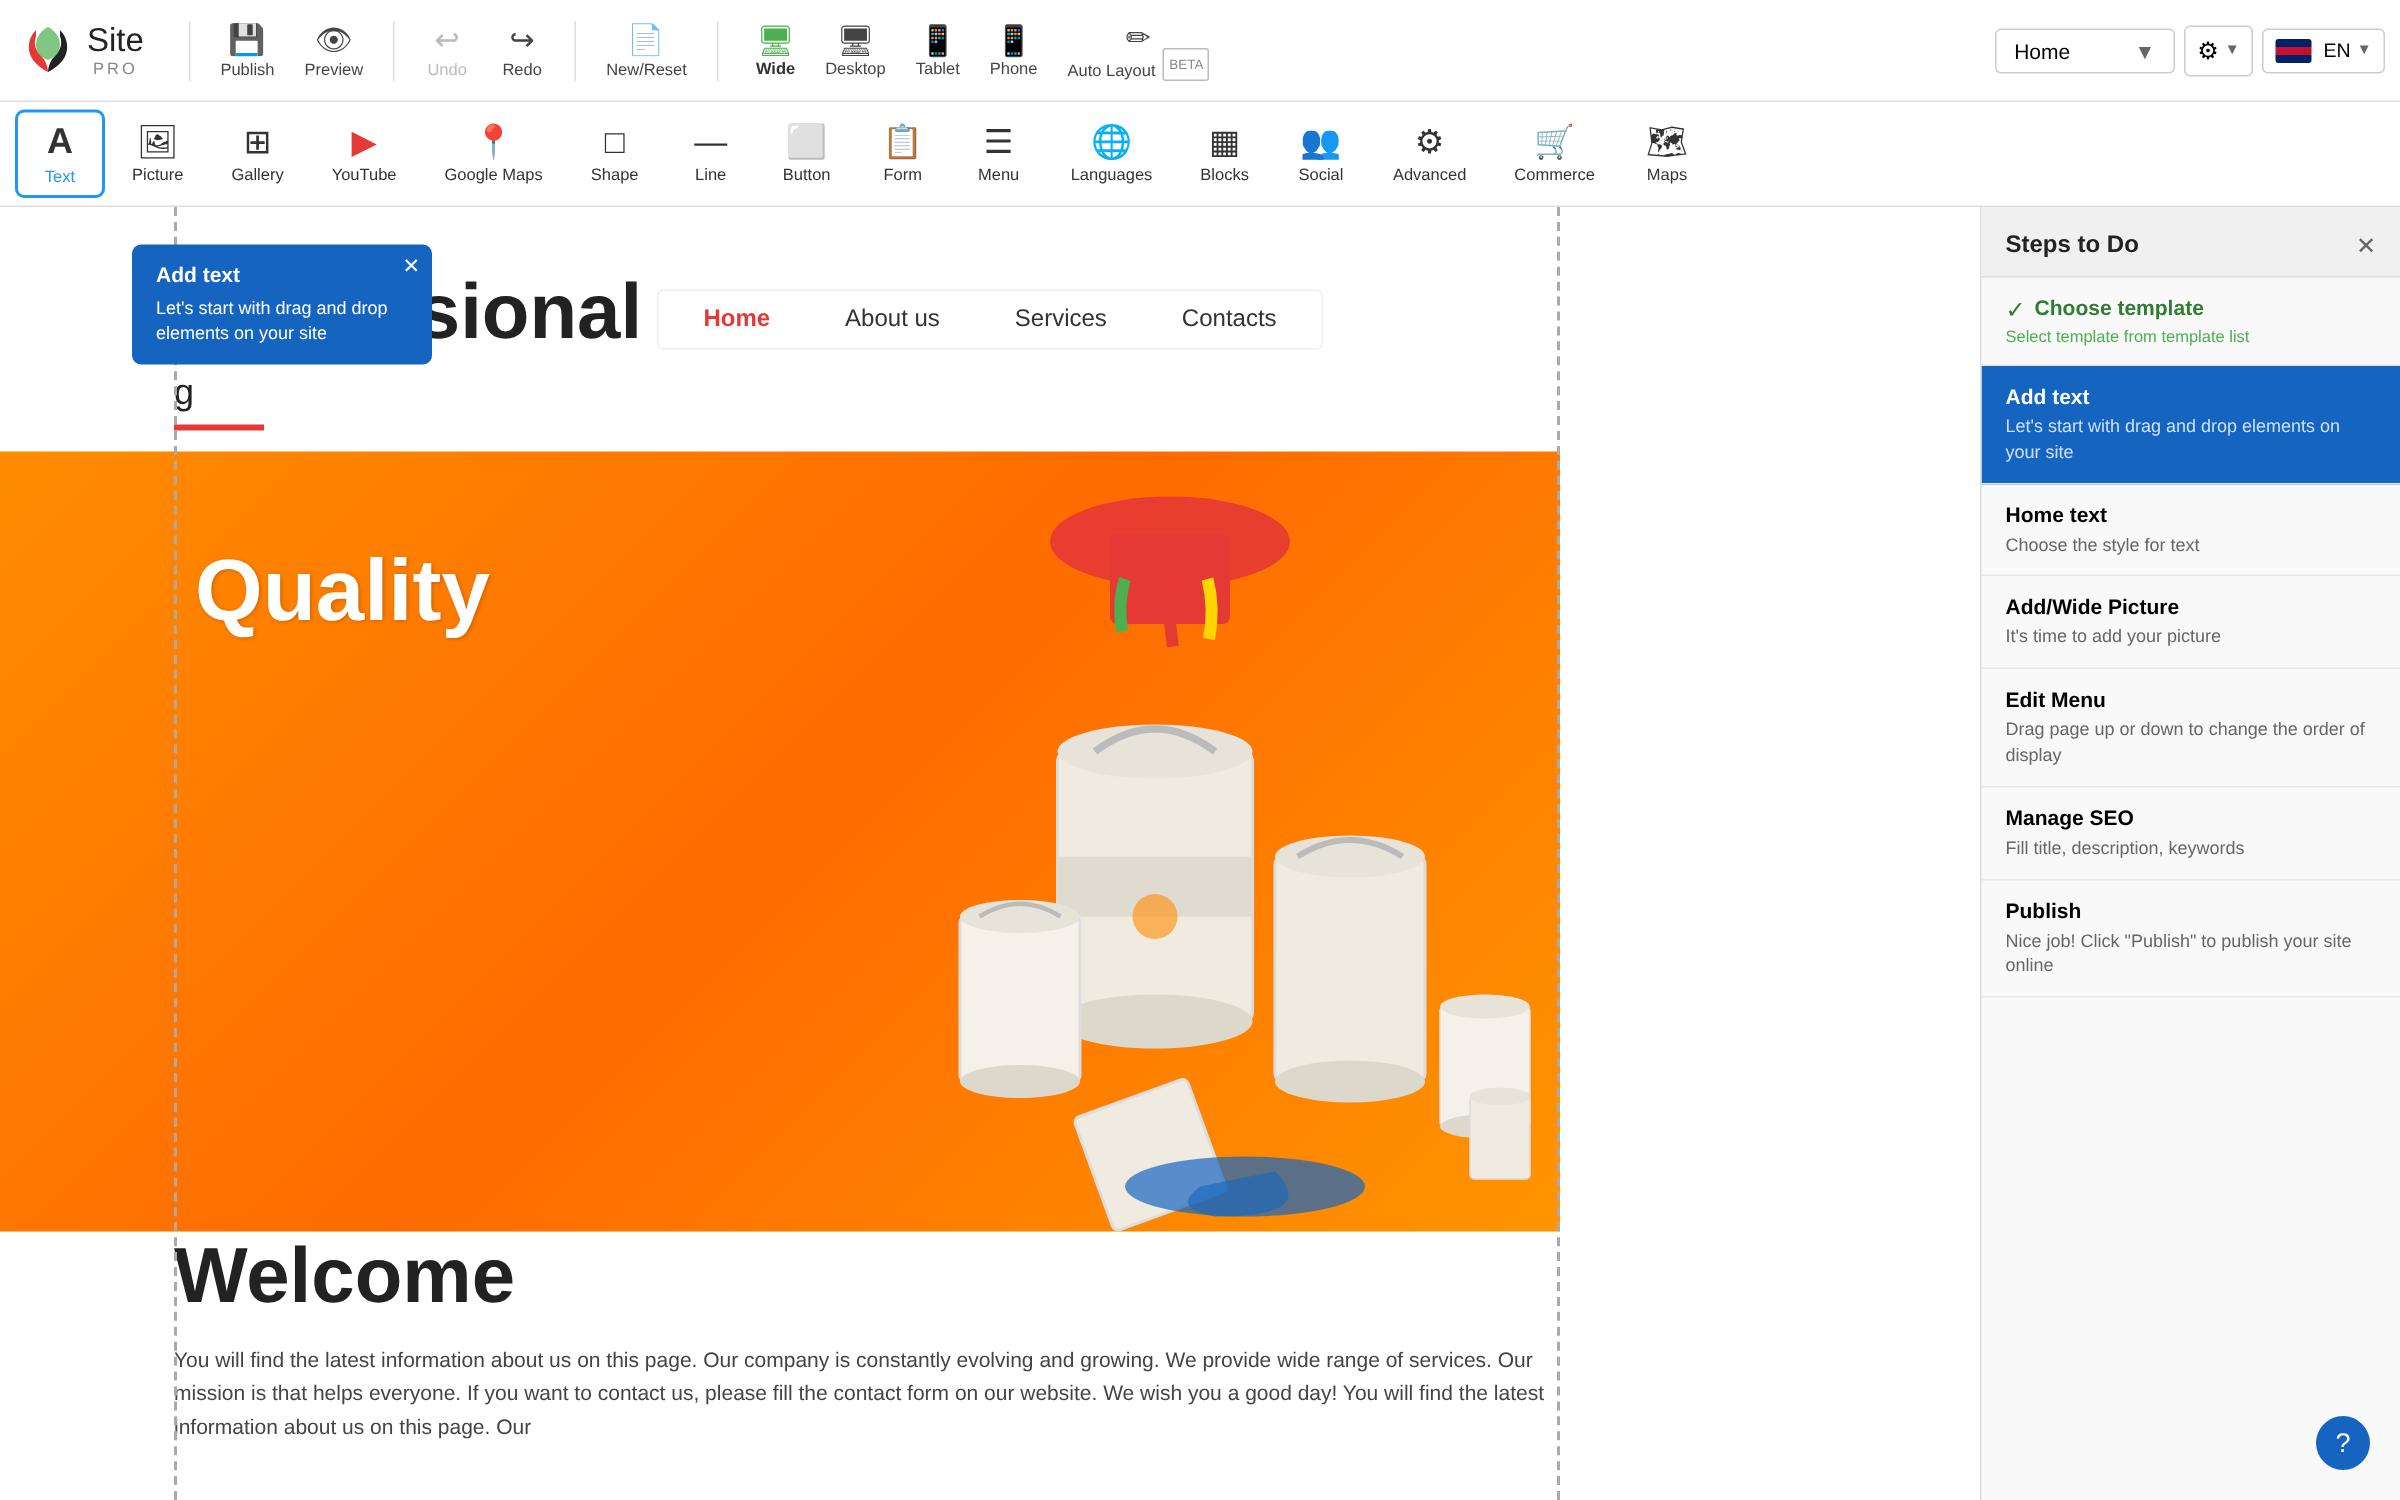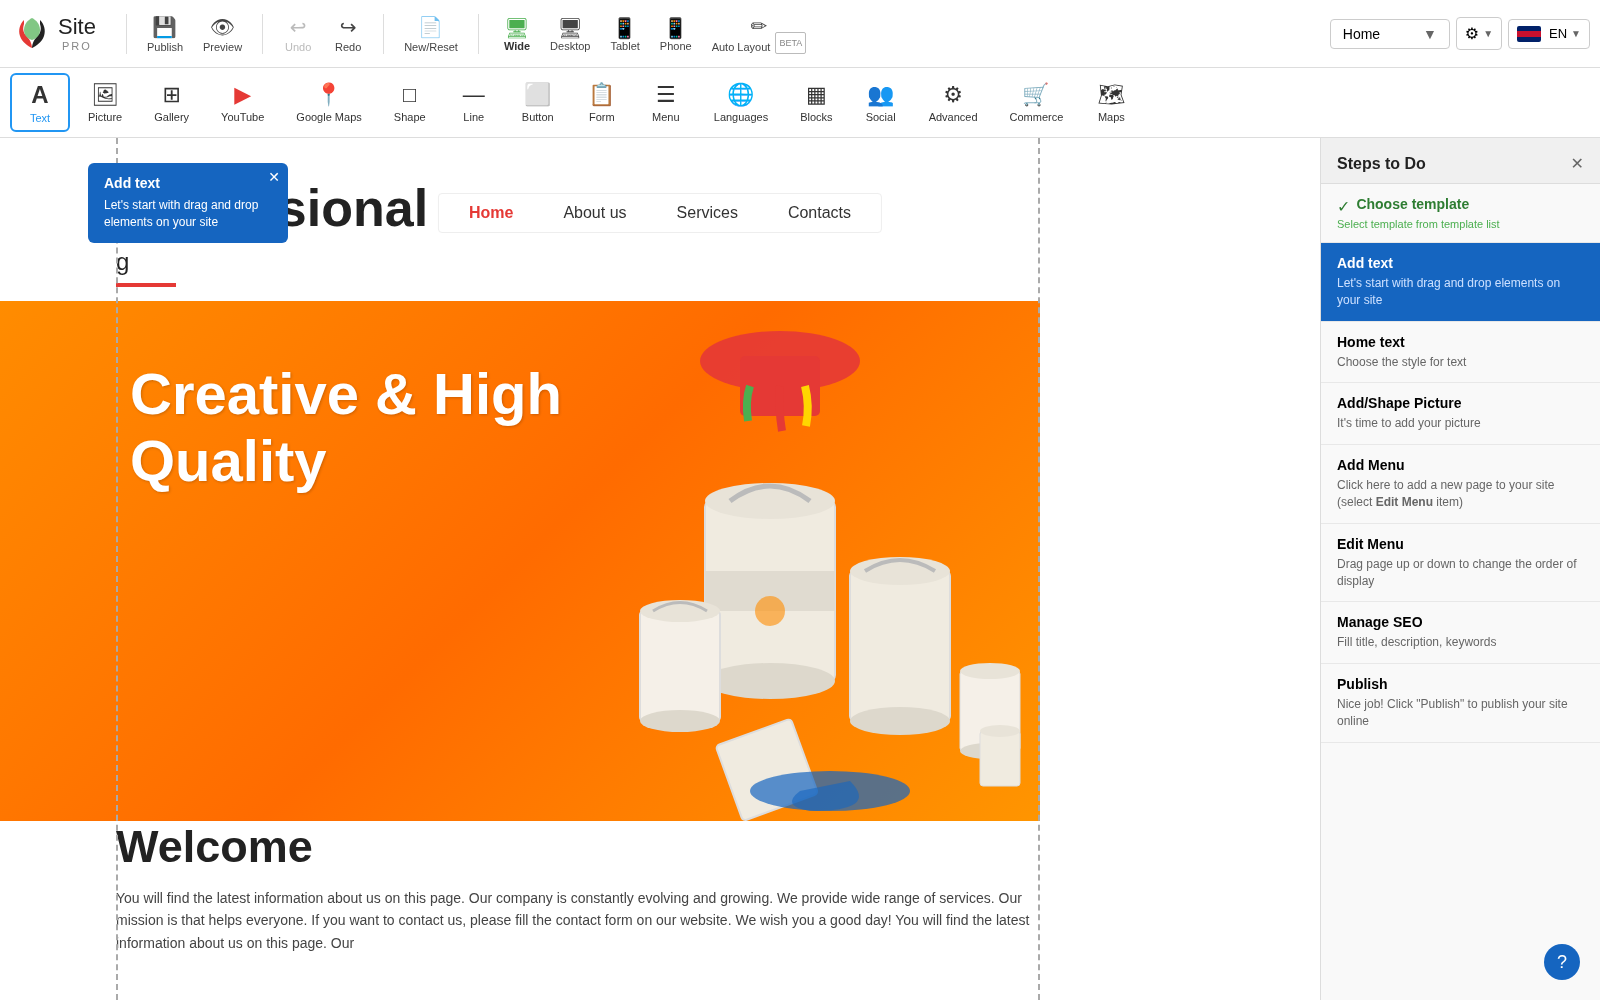--- a/index.html
+++ b/index.html
@@ -290,21 +290,21 @@
     }
 
     
     .welcome-section {
       position: absolute;
       top: 683px;
       left: 116px;
       right: 280px;
     }
     .welcome-title {
-      font-size: 45px;
+      font-size: 52px;
       font-weight: bold;
       color: #222;
       margin-bottom: 14px;
     }
     .welcome-text {
       font-size: 14px;
       color: #444;
       line-height: 1.6;
     }
 
@@ -595,21 +595,20 @@
 
       <div class="canvas-nav">
         <span class="nav-item active">Home</span>
         <span class="nav-item">About us</span>
         <span class="nav-item">Services</span>
         <span class="nav-item">Contacts</span>
       </div>
 
       <div class="hero-section">
         <div class="hero-text">
-          <div>Creative &amp; High</div>
           <div>Quality</div>
         </div>
 
         <div class="hero-cans">
           <svg width="520" height="520" viewBox="0 0 520 520" xmlns="http://www.w3.org/2000/svg">
 
             <ellipse cx="260" cy="60" rx="80" ry="30" fill="#e53935" opacity="0.9"></ellipse>
             <rect x="220" y="55" width="80" height="60" rx="5" fill="#e53935"></rect>
 
             <path d="M230 85 Q225 100 228 120" stroke="#4caf50" stroke-width="8" fill="none"></path>
@@ -693,31 +692,25 @@
 
     <div class="step-item">
       <div class="step-name">
         <span>Home text</span>
       </div>
       <div class="step-desc">Choose the style for text</div>
     </div>
 
     <div class="step-item">
       <div class="step-name">
-        <span>Add/Shape Picture</span>
+        <span>Add/Wide Picture</span>
       </div>
       <div class="step-desc">It's time to add your picture</div>
     </div>
 
-    <div class="step-item">
-      <div class="step-name">
-        <span>Add Menu</span>
-      </div>
-      <div class="step-desc">Click here to add a new page to your site (select <strong>Edit Menu</strong> item)</div>
-    </div>
 
     <div class="step-item">
       <div class="step-name">
         <span>Edit Menu</span>
       </div>
       <div class="step-desc">Drag page up or down to change the order of display</div>
     </div>
 
 
     <div class="step-item">

